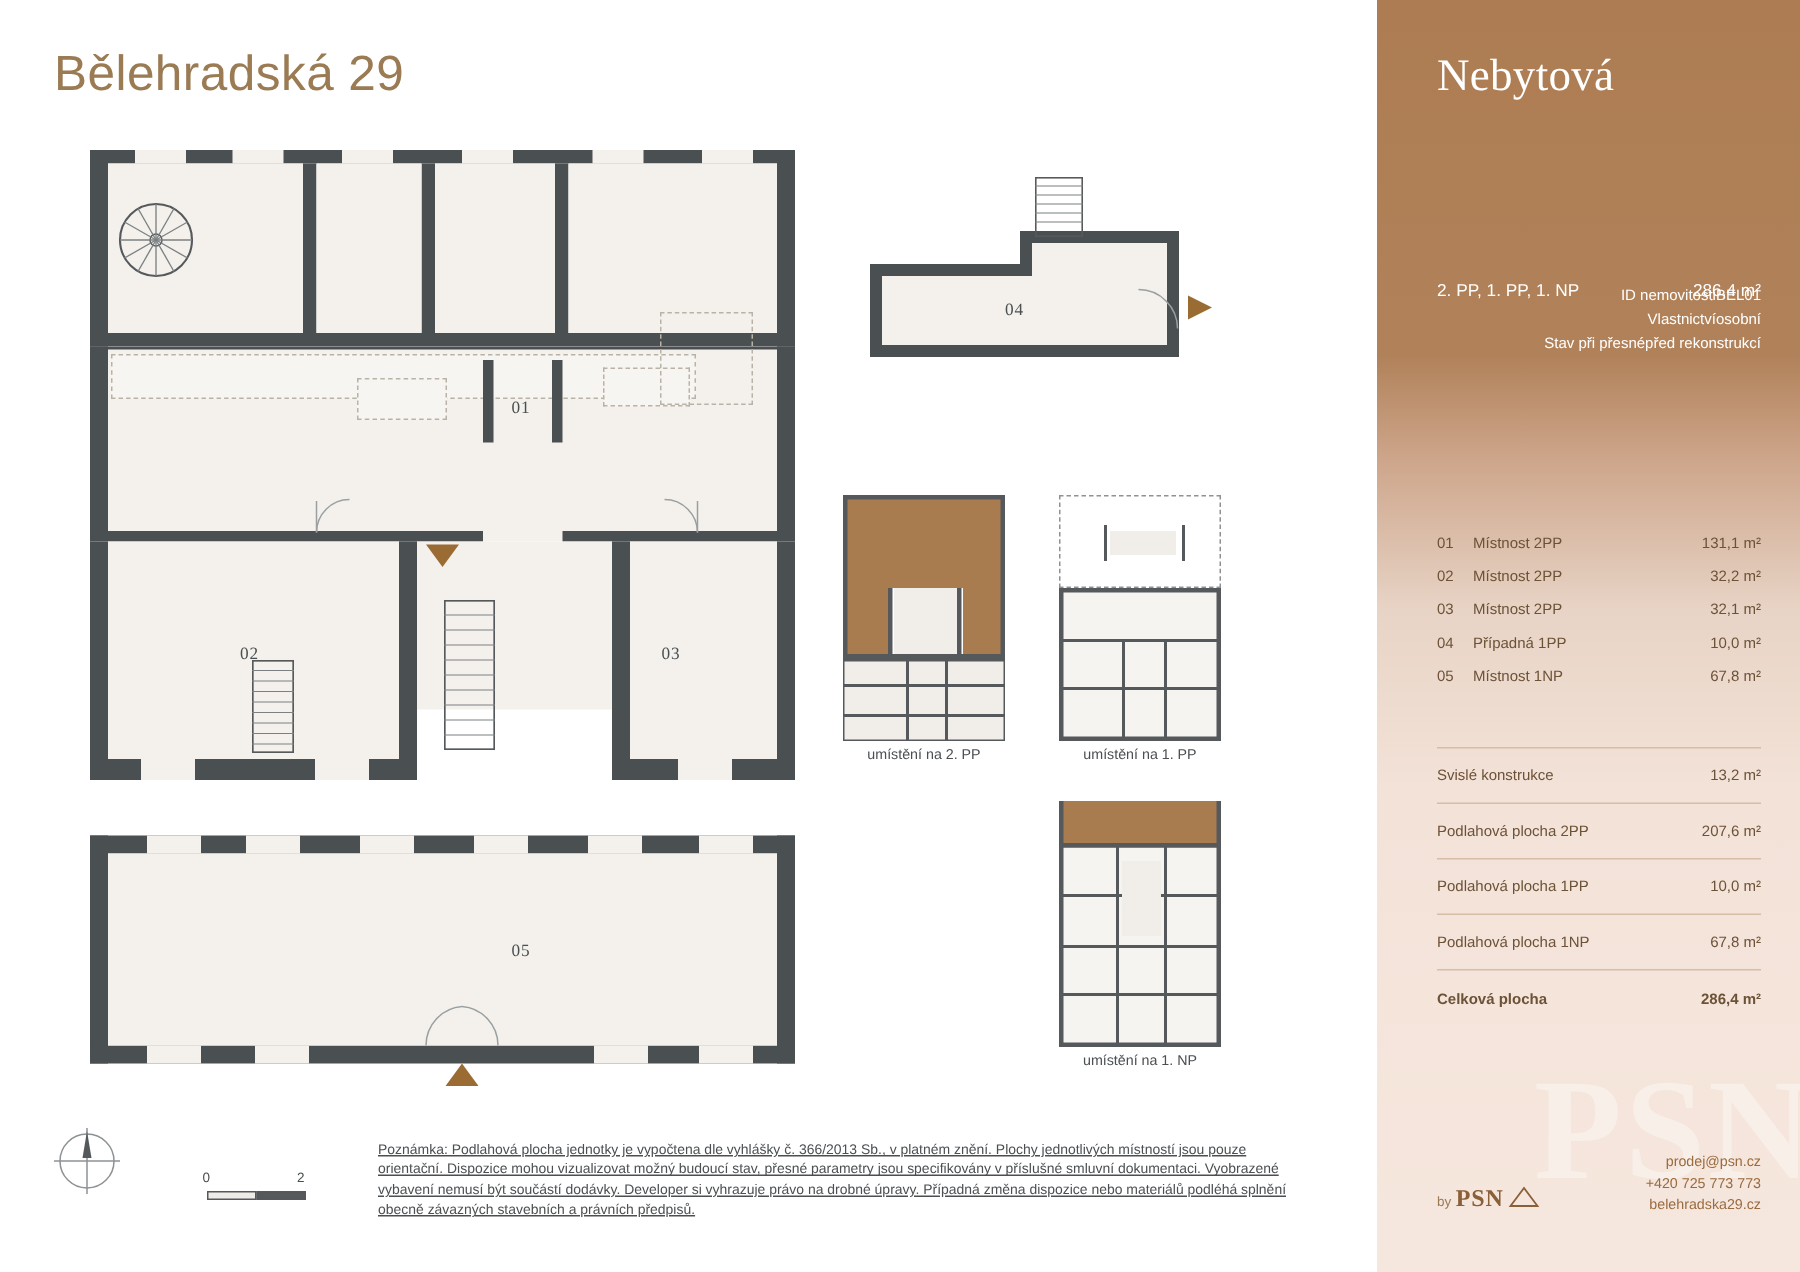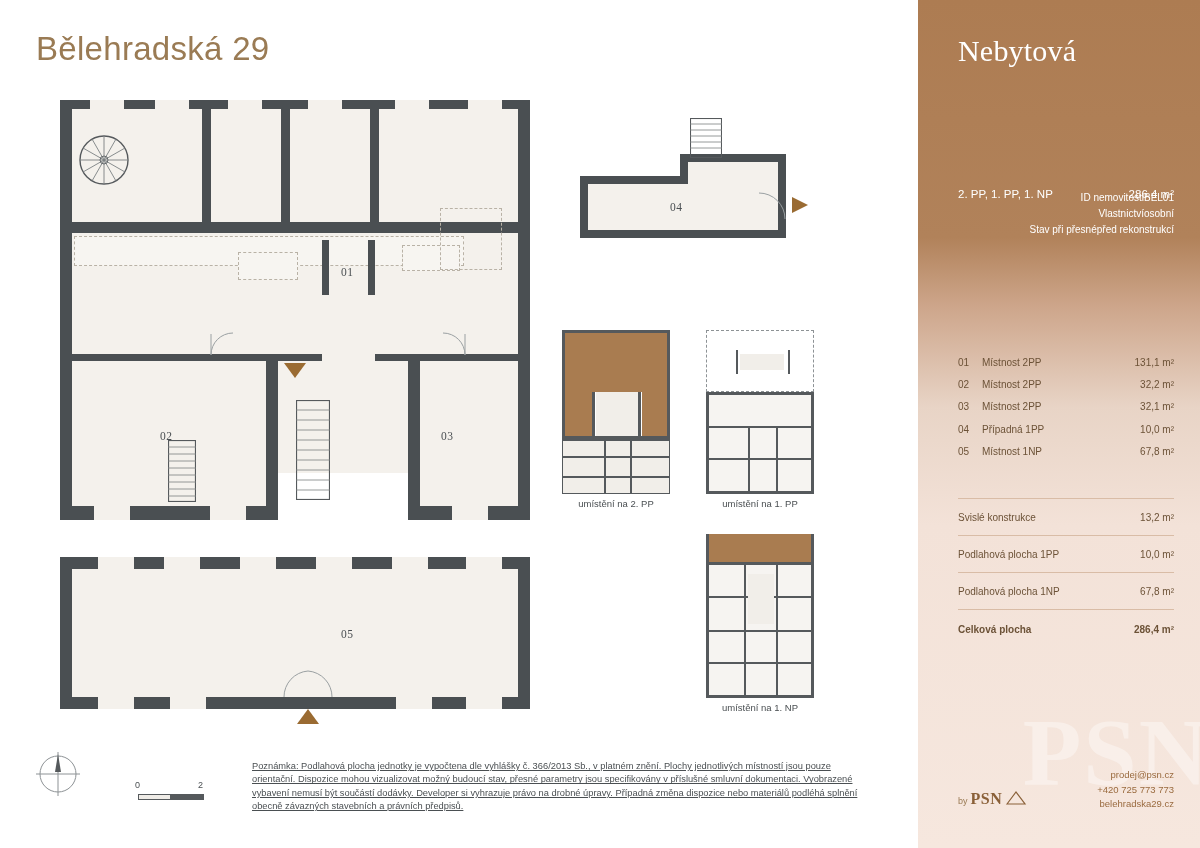--- a/index.html
+++ b/index.html
@@ -429,20 +429,24 @@
         <span class="ar">67,8 m²</span>
       </div>
     </div>
 
     <div class="rpad sums">
       <div class="row first">
         <span>Svislé konstrukce</span>
         <span>13,2 m²</span>
       </div>
       <div class="row">
+        <span>Podlahová plocha 2PP</span>
+        <span>207,6 m²</span>
+      </div>
+      <div class="row">
         <span>Podlahová plocha 1PP</span>
         <span>10,0 m²</span>
       </div>
       <div class="row">
         <span>Podlahová plocha 1NP</span>
         <span>67,8 m²</span>
       </div>
       <div class="row total">
         <span>Celková plocha</span>
         <span>286,4 m²</span>

